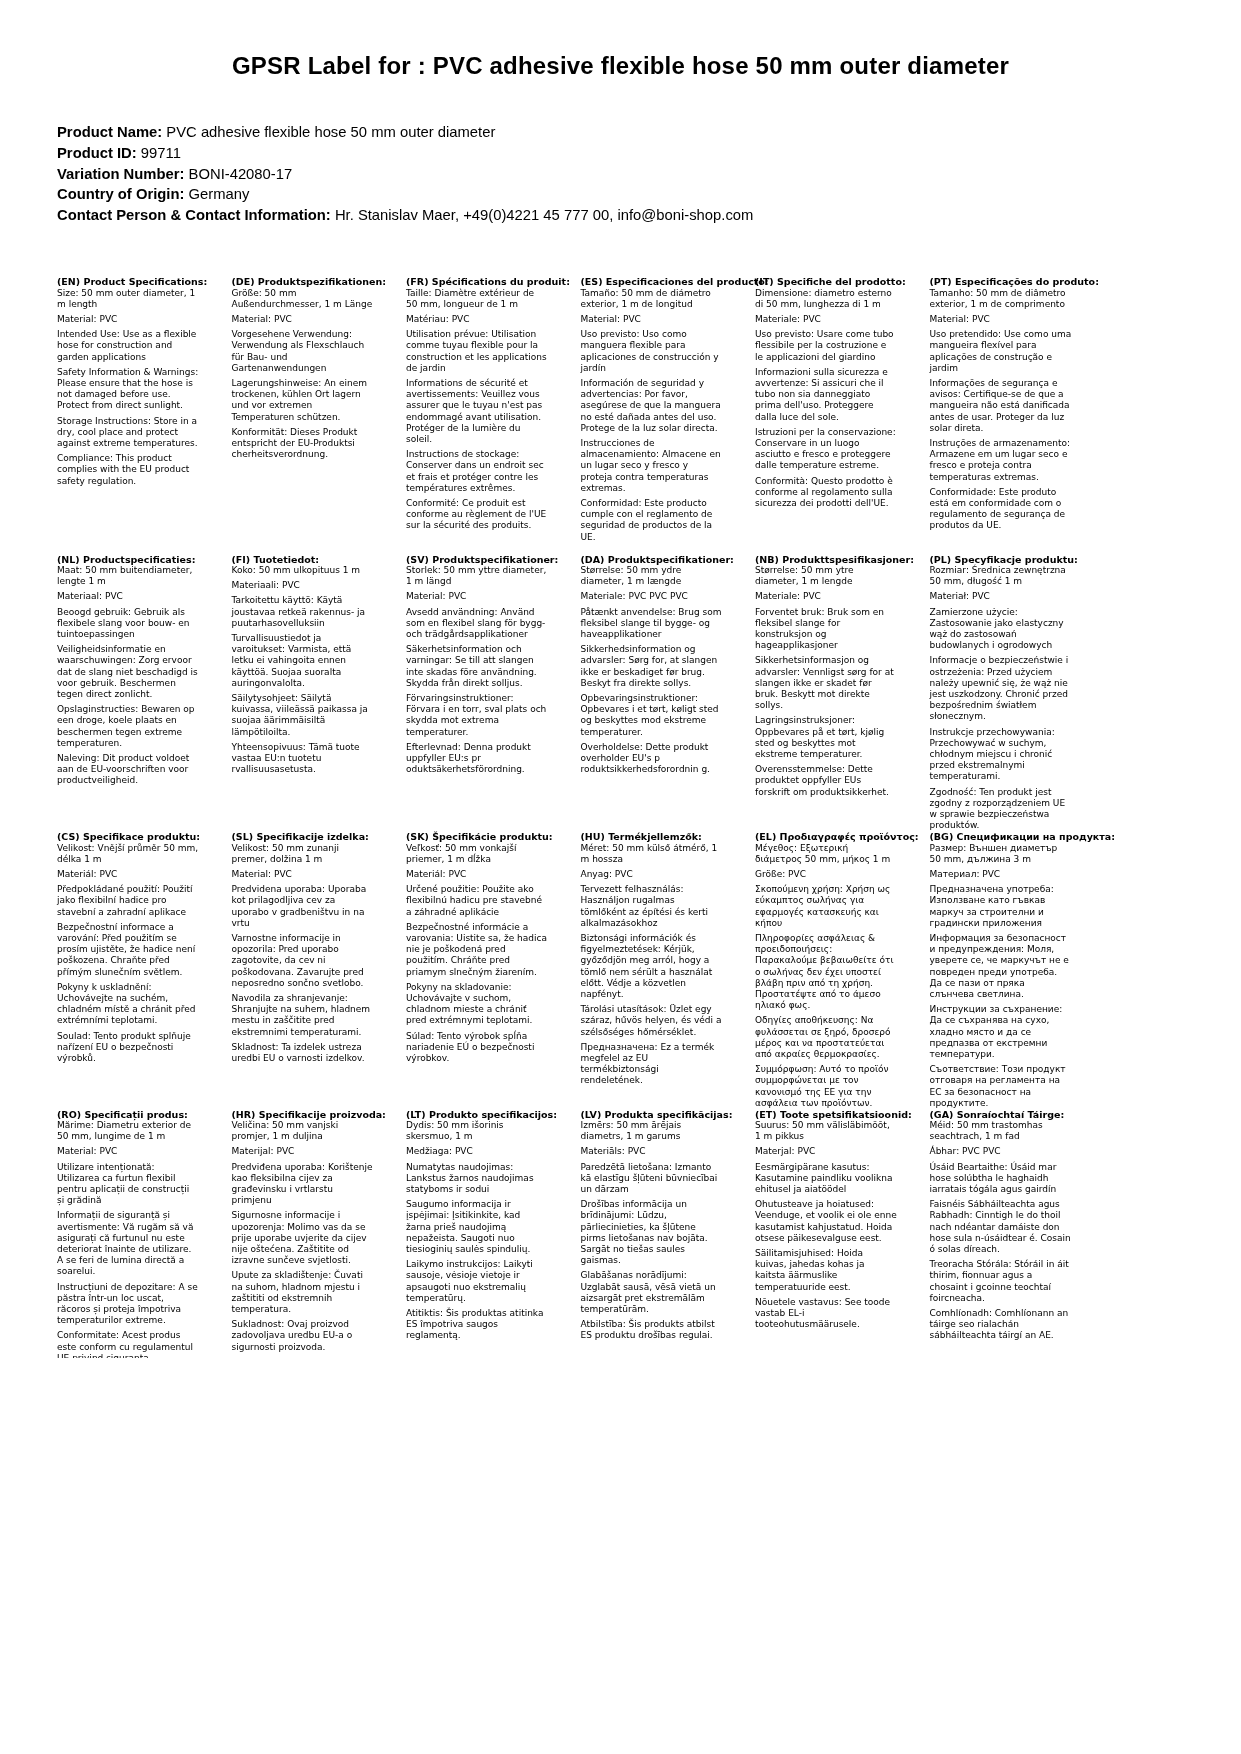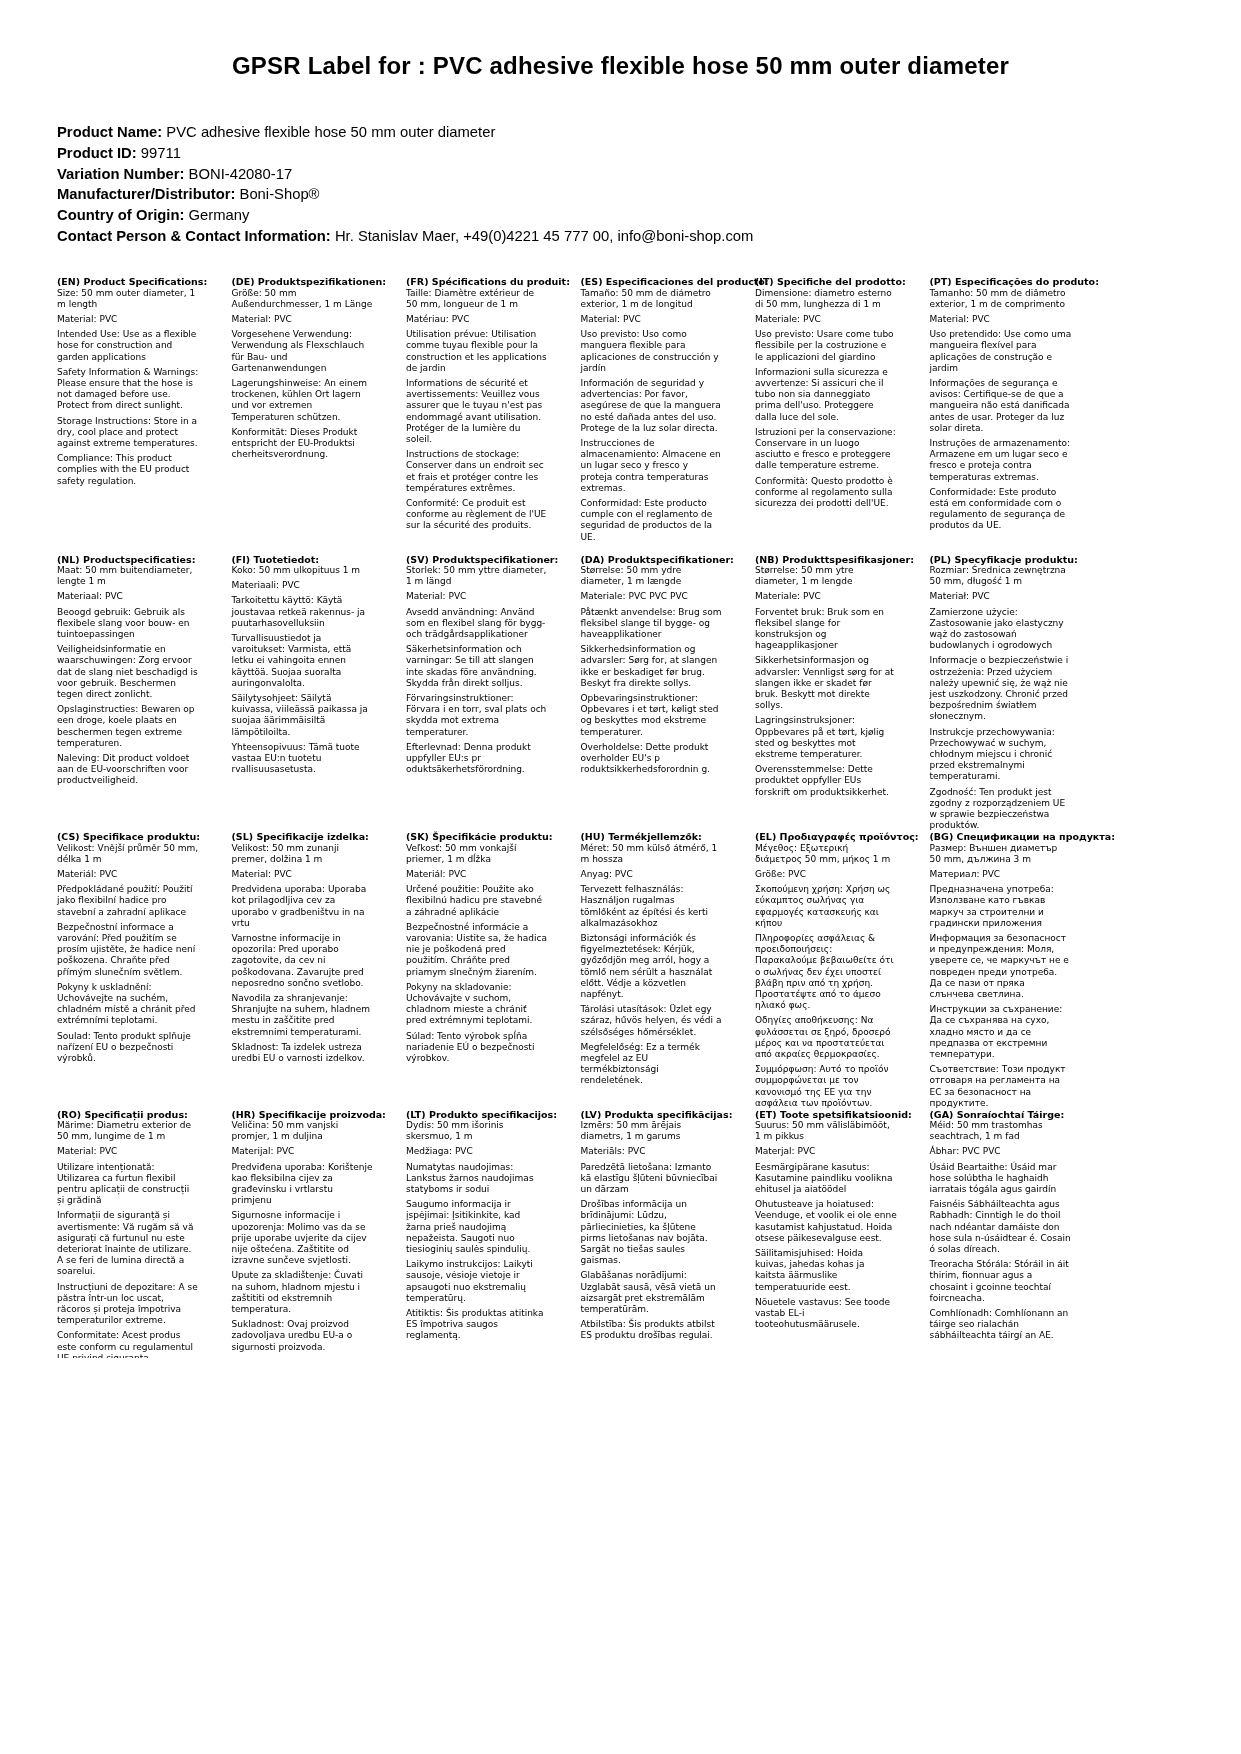--- a/index.html
+++ b/index.html
@@ -54,21 +54,20 @@
 </head>
 <body>
 
 <div class="page">
   <h1 class="title">GPSR Label for : PVC adhesive flexible hose 50 mm outer diameter</h1>
 
   <div class="product-info">
       <div class="pi-row"><span class="pi-label">Product Name: </span><span class="pi-value">PVC adhesive flexible hose 50 mm outer diameter</span></div>
       <div class="pi-row"><span class="pi-label">Product ID: </span><span class="pi-value">99711</span></div>
       <div class="pi-row"><span class="pi-label">Variation Number: </span><span class="pi-value">BONI-42080-17</span></div>
-      <div class="pi-row"><span class="pi-label">Manufacturer/Distributor: </span><span class="pi-value">Boni-Shop®</span></div>
       <div class="pi-row"><span class="pi-label">Country of Origin: </span><span class="pi-value">Germany</span></div>
       <div class="pi-row"><span class="pi-label">Contact Person &amp; Contact Information: </span><span class="pi-value">Hr. Stanislav Maer, +49(0)4221 45 777 00, info@boni-shop.com</span></div>
     </div>
 
   <div class="lang-grid">
       <div class="lang-block">
         <div class="lang-heading">(EN) Product Specifications:</div>
         <p class="lang-par tight">Size: 50 mm outer diameter, 1 m length</p>
         <p class="lang-par">Material: PVC</p>
         <p class="lang-par">Intended Use: Use as a flexible hose for construction and garden applications</p>
@@ -201,21 +200,21 @@
         <p class="lang-par">Pokyny na skladovanie: Uchovávajte v suchom, chladnom mieste a chrániť pred extrémnymi teplotami.</p>
         <p class="lang-par">Súlad: Tento výrobok spĺňa nariadenie EÚ o bezpečnosti výrobkov.</p>
       </div>
       <div class="lang-block">
         <div class="lang-heading">(HU) Termékjellemzők:</div>
         <p class="lang-par tight">Méret: 50 mm külső átmérő, 1 m hossza</p>
         <p class="lang-par">Anyag: PVC</p>
         <p class="lang-par">Tervezett felhasználás: Használjon rugalmas tömlőként az építési és kerti alkalmazásokhoz</p>
         <p class="lang-par">Biztonsági információk és figyelmeztetések: Kérjük, győződjön meg arról, hogy a tömlő nem sérült a használat előtt. Védje a közvetlen napfényt.</p>
         <p class="lang-par">Tárolási utasítások: Üzlet egy száraz, hűvös helyen, és védi a szélsőséges hőmérséklet.</p>
-        <p class="lang-par">Megfelelőség: Ez a termék megfelel az EU termékbiztonsági rendeletének.</p>
+        <p class="lang-par">Предназначена: Ez a termék megfelel az EU termékbiztonsági rendeletének.</p>
       </div>
       <div class="lang-block">
         <div class="lang-heading">(EL) Προδιαγραφές προϊόντος:</div>
         <p class="lang-par tight">Μέγεθος: Εξωτερική διάμετρος 50 mm, μήκος 1 m</p>
         <p class="lang-par">Größe: PVC</p>
         <p class="lang-par">Σκοπούμενη χρήση: Χρήση ως εύκαμπτος σωλήνας για εφαρμογές κατασκευής και κήπου</p>
         <p class="lang-par">Πληροφορίες ασφάλειας &amp; προειδοποιήσεις: Παρακαλούμε βεβαιωθείτε ότι ο σωλήνας δεν έχει υποστεί βλάβη πριν από τη χρήση. Προστατέψτε από το άμεσο ηλιακό φως.</p>
         <p class="lang-par">Οδηγίες αποθήκευσης: Να φυλάσσεται σε ξηρό, δροσερό μέρος και να προστατεύεται από ακραίες θερμοκρασίες.</p>
         <p class="lang-par">Συμμόρφωση: Αυτό το προϊόν συμμορφώνεται με τον κανονισμό της ΕΕ για την ασφάλεια των προϊόντων.</p>
       </div>

